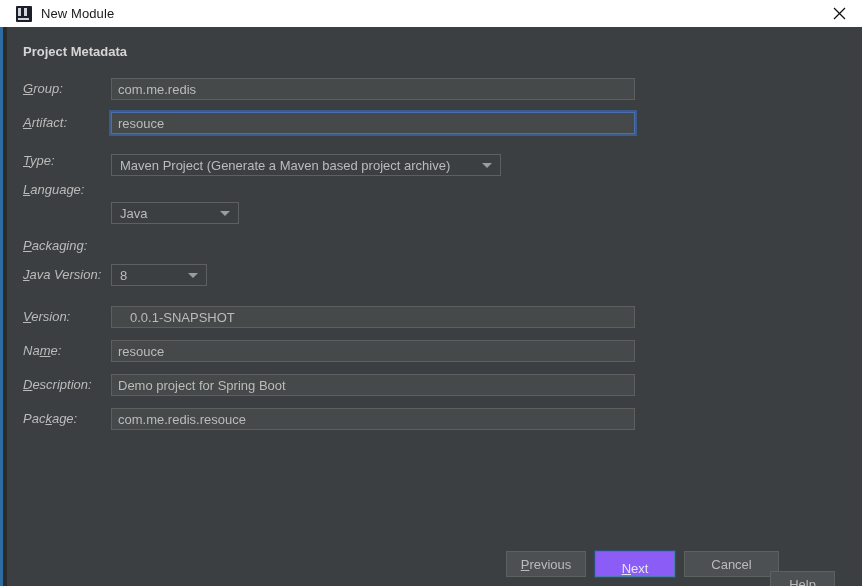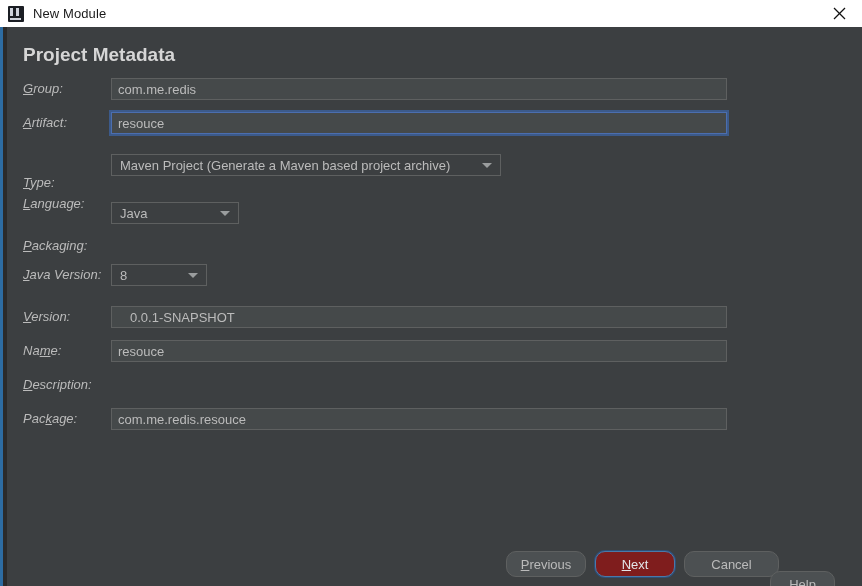--- a/index.html
+++ b/index.html
@@ -28,20 +28,21 @@
   
   .titlebar {
     position: absolute;
     left: 0; top: 0;
     width: 862px;
     height: 27px;
     background: #ffffff;
     display: flex;
     align-items: center;
     box-sizing: border-box;
+    padding-left: 8px;
   }
   .title-icon {
     width: 16px;
     height: 16px;
     margin-left: 8px;
     position: relative;
     background: #1b1e24;
     border-radius: 1px;
     display: block;
     overflow: hidden;
@@ -105,21 +106,21 @@
     left: 7px; top: 27px;
     width: 855px;
     height: 559px;
     background: #3c3f41;
   }
 
   .section-title {
     position: absolute;
     left: 16px;
     top: 17px;
-    font-size: 19px;
+    font-size: 13px;
     font-weight: bold;
     color: #d6d6d6;
   }
   .lbl {
     position: absolute;
     left: 16px;
     font-size: 13px;
     color: #bbbbbb;
     white-space: nowrap;
     line-height: 22px;
@@ -135,21 +136,21 @@
     background: #45494a;
     border: 1px solid #5e6060;
     color: #bbbbbb;
     font-size: 13px;
     font-family: "Liberation Sans", sans-serif;
     padding: 0 4px 0 6px;
     line-height: 20px;
     outline: none;
     border-radius: 0;
   }
-  .field.wide { width: 616px; }
+  .field.wide { width: 524px; }
 
   .field.focused {
     background: #45494a;
     border: 1px solid #4b6eaf;
     box-shadow: 0 0 0 2px #3c5a8a;
   }
 
   
   .combo {
     position: absolute;
@@ -191,28 +192,29 @@
     height: 26px;
     background: #4c5052;
     border: 1px solid #5e6060;
     color: #bbbbbb;
     font-size: 13px;
     font-family: "Liberation Sans", sans-serif;
     display: flex;
     align-items: center;
     justify-content: center;
     cursor: default;
-    border-radius: 10px;
+    border-radius: 0;
   }
   .btn u { text-decoration: underline; }
   .btn.default {
-    background: #7f1d1d;
+    background: #8b5cf6;
     border: 1px solid #4a7aa8;
     color: #e3e5e8;
     box-shadow: 0 0 0 1px #2d4f78;
+    align-items: flex-end;
   }
 </style>
 </head>
 <body>
 
 <div class="window">
 
   <div class="titlebar">
     <span class="title-icon">
         <span class="bar"></span>
@@ -232,29 +234,29 @@
   <div class="content">
 
     <div class="section-title">Project Metadata</div>
 
     <div class="lbl" style="top:51px"><u>G</u>roup:</div>
     <input class="field wide" style="top: 51px;" type="text" value="com.me.redis">
 
     <div class="lbl" style="top:85px"><u>A</u>rtifact:</div>
     <input class="field wide focused" style="top: 85px;" type="text" value="resouce">
 
-    <div class="lbl" style="top:145px"><u>T</u>ype:</div>
+    <div class="lbl" style="top:123px"><u>T</u>ype:</div>
     <div class="combo" style="top:127px; width:390px">
       <span class="ctext">Maven Project (Generate a Maven based project archive)</span>
       <span class="arrow">
           <i class="tri"></i>
         </span>
     </div>
 
-    <div class="lbl" style="top:166px"><u>L</u>anguage:</div>
+    <div class="lbl" style="top:152px"><u>L</u>anguage:</div>
     <div class="combo" style="top:175px; width:128px">
       <span class="ctext">Java</span>
       <span class="arrow">
           <i class="tri"></i>
         </span>
     </div>
 
     <div class="lbl" style="top:208px"><u>P</u>ackaging:</div>
 
     <div class="lbl" style="top:237px"><u>J</u>ava Version:</div>
@@ -265,20 +267,21 @@
         </span>
     </div>
 
     <div class="lbl" style="top:279px"><u>V</u>ersion:</div>
     <input class="field wide" style="top: 279px; padding-left: 18px;" type="text" value="0.0.1-SNAPSHOT">
 
     <div class="lbl" style="top:313px">Na<u>m</u>e:</div>
     <input class="field wide" style="top: 313px;" type="text" value="resouce">
 
     <div class="lbl" style="top:347px"><u>D</u>escription:</div>
+    <input class="field wide" style="top: 347px;" type="text" value="Demo project for Spring Boot">
 
     <div class="lbl" style="top:381px">Pac<u>k</u>age:</div>
     <input class="field wide" style="top: 381px;" type="text" value="com.me.redis.resouce">
 
     <div class="btn" style="left:499px; top:524px; width:80px">
       <span><u>P</u><span>revious</span></span>
     </div>
 
     <div class="btn default" style="left:588px; top:524px; width:80px">
       <span><u>N</u><span>ext</span></span>

